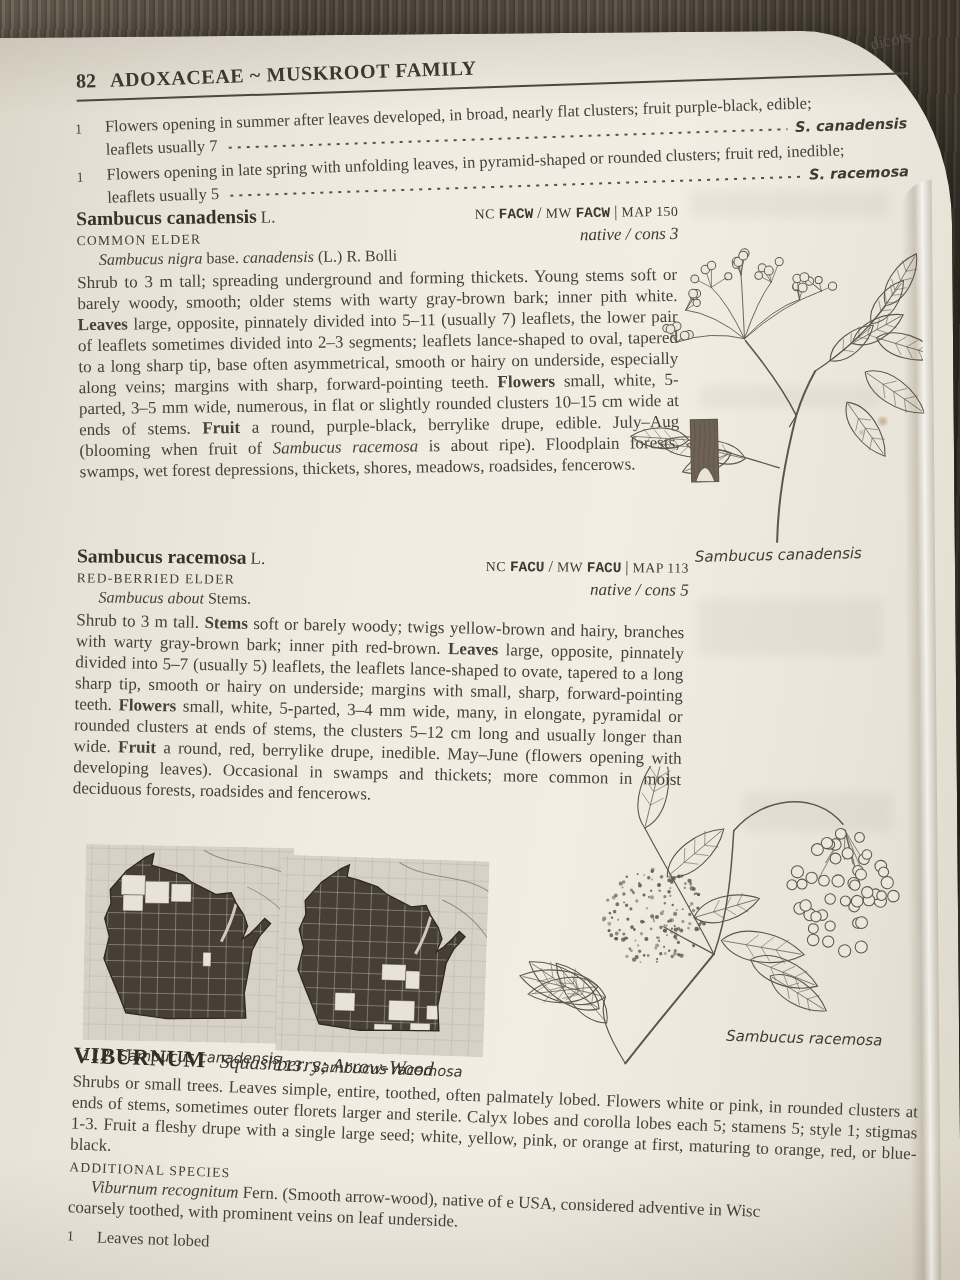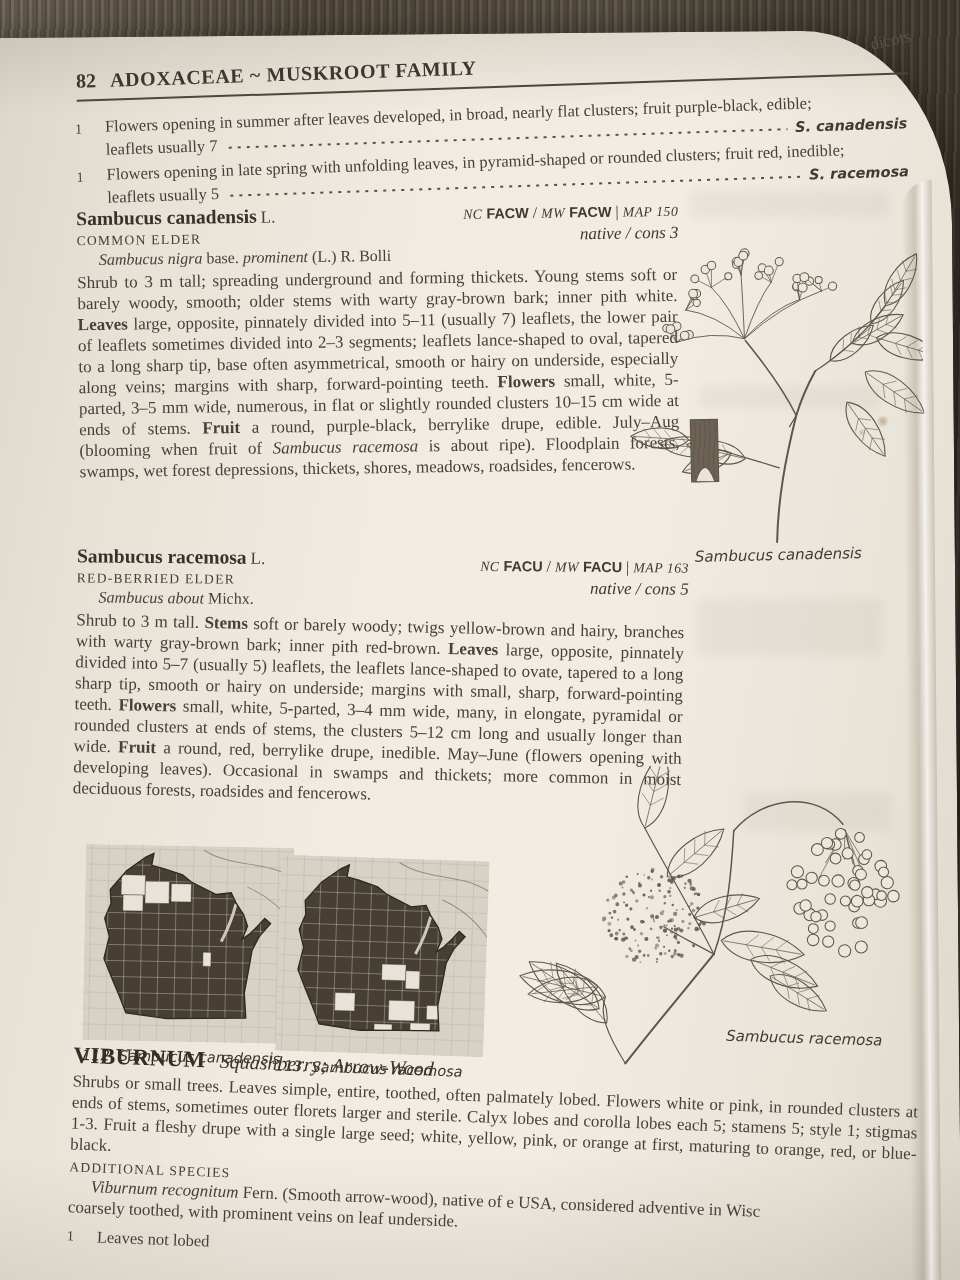--- a/index.html
+++ b/index.html
@@ -48,22 +48,22 @@
   .key-leader-row{display:flex;align-items:baseline;padding-left:30px;}
   .leader{flex:1;margin:0 8px;height:.68em;background-image:radial-gradient(circle,#564f45 1.25px,rgba(0,0,0,0) 1.35px);background-size:9px 6px;background-repeat:repeat-x;background-position:0 100%;}
   .key-target{font-family:"DejaVu Sans",sans-serif;font-style:italic;font-weight:700;font-size:14.5px;color:#3f3a33;}
 
   
   .sp-head{position:relative;}
   .sp-name{font-weight:700;font-size:19.5px;color:#37322b;display:inline;}
   .sp-auth{font-size:17px;}
   .status{position:absolute;right:0;top:0;width:340px;text-align:right;font-size:16px;line-height:21px;color:#3e3931;}
   .st-line2{font-style:italic;font-size:17px;}
-  .sc-part{font-size:.86em;letter-spacing:.5px;font-style:italic;}
-  .bs{font-family:Liberation Sans, sans-serif;font-weight:700;font-size:.9em;}
+  .sc-part{font-size:.86em;letter-spacing:.5px;}
+  .bs{font-family:Liberation Mono, monospace;font-weight:700;font-size:.9em;}
   .common{font-size:13.5px;letter-spacing:1.3px;color:#45403a;margin-top:3px;}
   .synonym{font-size:16px;margin:2px 0 3px 22px;}
   .desc{font-size:17px;line-height:21px;text-align:justify;color:#46413a;}
   .b{font-weight:700;} .i{font-style:italic;}
 
   #sp1-block{left:78px;top:204px;width:602px;transform:rotate(-0.8deg);}
   #sp2-block{left:76px;top:548px;width:612px;transform:rotate(0.5deg);}
   #sp2-block .desc{transform:rotate(0.7deg);transform-origin:0 0;}
 
   
@@ -142,21 +142,21 @@
   <div class="abs" id="sp1-block">
     <div class="sp-head">
       <span class="sp-name">Sambucus canadensis</span>
       <span class="sp-auth"> <span>L.</span></span>
       <div class="status">
         <div><span class="sc-part">NC </span><span class="bs">FACW</span><span> / </span><span class="sc-part">MW </span><span class="bs">FACW</span><span> | </span><span class="sc-part">MAP 150</span></div>
         <div class="st-line2">native / cons 3</div>
       </div>
     </div>
     <div class="common">COMMON ELDER</div>
-    <div class="synonym"><span class="i">Sambucus nigra</span><span> base. </span><span class="i">prominent</span><span> (L.) R. Bolli</span></div>
+    <div class="synonym"><span class="i">Sambucus nigra</span><span> base. </span><span class="i">canadensis</span><span> (L.) R. Bolli</span></div>
     <div class="desc" style="width:600px;"><span>Shrub to 3 m tall; spreading underground and forming thickets. Young stems soft or barely woody, smooth; older stems with warty gray-brown bark; inner pith white. </span><span class="b">Leaves</span><span> large, opposite, pinnately divided into 5–11 (usually 7) leaflets, the lower pair of leaflets sometimes divided into 2–3 segments; leaflets lance-shaped to oval, tapered to a long sharp tip, base often asymmetrical, smooth or hairy on underside, especially along veins; margins with sharp, forward-pointing teeth. </span><span class="b">Flowers</span><span> small, white, 5-parted, 3–5 mm wide, numerous, in flat or slightly rounded clusters 10–15 cm wide at ends of stems. </span><span class="b">Fruit</span><span> a round, purple-black, berrylike drupe, edible. July–Aug (blooming when fruit of </span><span class="i">Sambucus racemosa</span><span> is about ripe). Floodplain forests, swamps, wet forest depressions, thickets, shores, meadows, roadsides, fencerows.</span></div>
   </div>
 
   <div class="abs" id="illo1-fig">
     <svg id="illo1" class="illo" width="298" height="300" viewBox="0 0 298 300">
         <path d="M148 296 C150 252 158 214 170 170 C176 152 183 138 190 126" fill="none" stroke="#5f564a" stroke-width="2" stroke-linecap="round"></path>
         <path d="M170 170 C157 142 138 116 121 94" fill="none" stroke="#5f564a" stroke-width="1.6" stroke-linecap="round"></path>
         <path d="M190 126 C216 110 240 90 262 62" fill="none" stroke="#5f564a" stroke-width="1.3" stroke-linecap="round"></path>
         <path d="M170 170 L163 181" fill="none" stroke="#5f564a" stroke-width="1.2" stroke-linecap="round"></path>
         <g transform="translate(205 116) rotate(-38)">
@@ -313,26 +313,26 @@
         <path d="M68 234 Q77.5 206 87 234 Z" fill="#e9e4d8" stroke="#5f564a" stroke-width="1"></path>
       </svg>
     <div class="illo-caption">Sambucus canadensis</div>
   </div>
 
   <div class="abs" id="sp2-block">
     <div class="sp-head">
       <span class="sp-name">Sambucus racemosa</span>
       <span class="sp-auth"> <span>L.</span></span>
       <div class="status" style="top:6px;">
-        <div><span class="sc-part">NC </span><span class="bs">FACU</span><span> / </span><span class="sc-part">MW </span><span class="bs">FACU</span><span> | </span><span class="sc-part">MAP 163</span></div>
+        <div><span class="sc-part">NC </span><span class="bs">FACU</span><span> / </span><span class="sc-part">MW </span><span class="bs">FACU</span><span> | </span><span class="sc-part">MAP 113</span></div>
         <div class="st-line2">native / cons 5</div>
       </div>
     </div>
     <div class="common">RED-BERRIED ELDER</div>
-    <div class="synonym"><span class="i">Sambucus about</span><span> Michx.</span></div>
+    <div class="synonym"><span class="i">Sambucus about</span><span> Stems.</span></div>
     <div class="desc" style="width:608px;"><span>Shrub to 3 m tall. </span><span class="b">Stems</span><span> soft or barely woody; twigs yellow-brown and hairy, branches with warty gray-brown bark; inner pith red-brown. </span><span class="b">Leaves</span><span> large, opposite, pinnately divided into 5–7 (usually 5) leaflets, the leaflets lance-shaped to ovate, tapered to a long sharp tip, smooth or hairy on underside; margins with small, sharp, forward-pointing teeth. </span><span class="b">Flowers</span><span> small, white, 5-parted, 3–4 mm wide, many, in elongate, pyramidal or rounded clusters at ends of stems, the clusters 5–12 cm long and usually longer than wide. </span><span class="b">Fruit</span><span> a round, red, berrylike drupe, inedible. May–June (flowers opening with developing leaves). Occasional in swamps and thickets; more common in moist deciduous forests, roadsides and fencerows.</span></div>
   </div>
 
   <div class="abs map-fig" id="map1-fig">
     <svg id="map1" width="208" height="196" viewBox="0 0 208 196">
         <rect x="0" y="0" width="208" height="196" fill="#d7d2c6"></rect>
         <path d="M6 0 V196" stroke="#c3bdb0" stroke-width="0.7" fill="none"></path>
         <path d="M23 0 V196" stroke="#c3bdb0" stroke-width="0.7" fill="none"></path>
         <path d="M40 0 V196" stroke="#c3bdb0" stroke-width="0.7" fill="none"></path>
         <path d="M57 0 V196" stroke="#c3bdb0" stroke-width="0.7" fill="none"></path>

